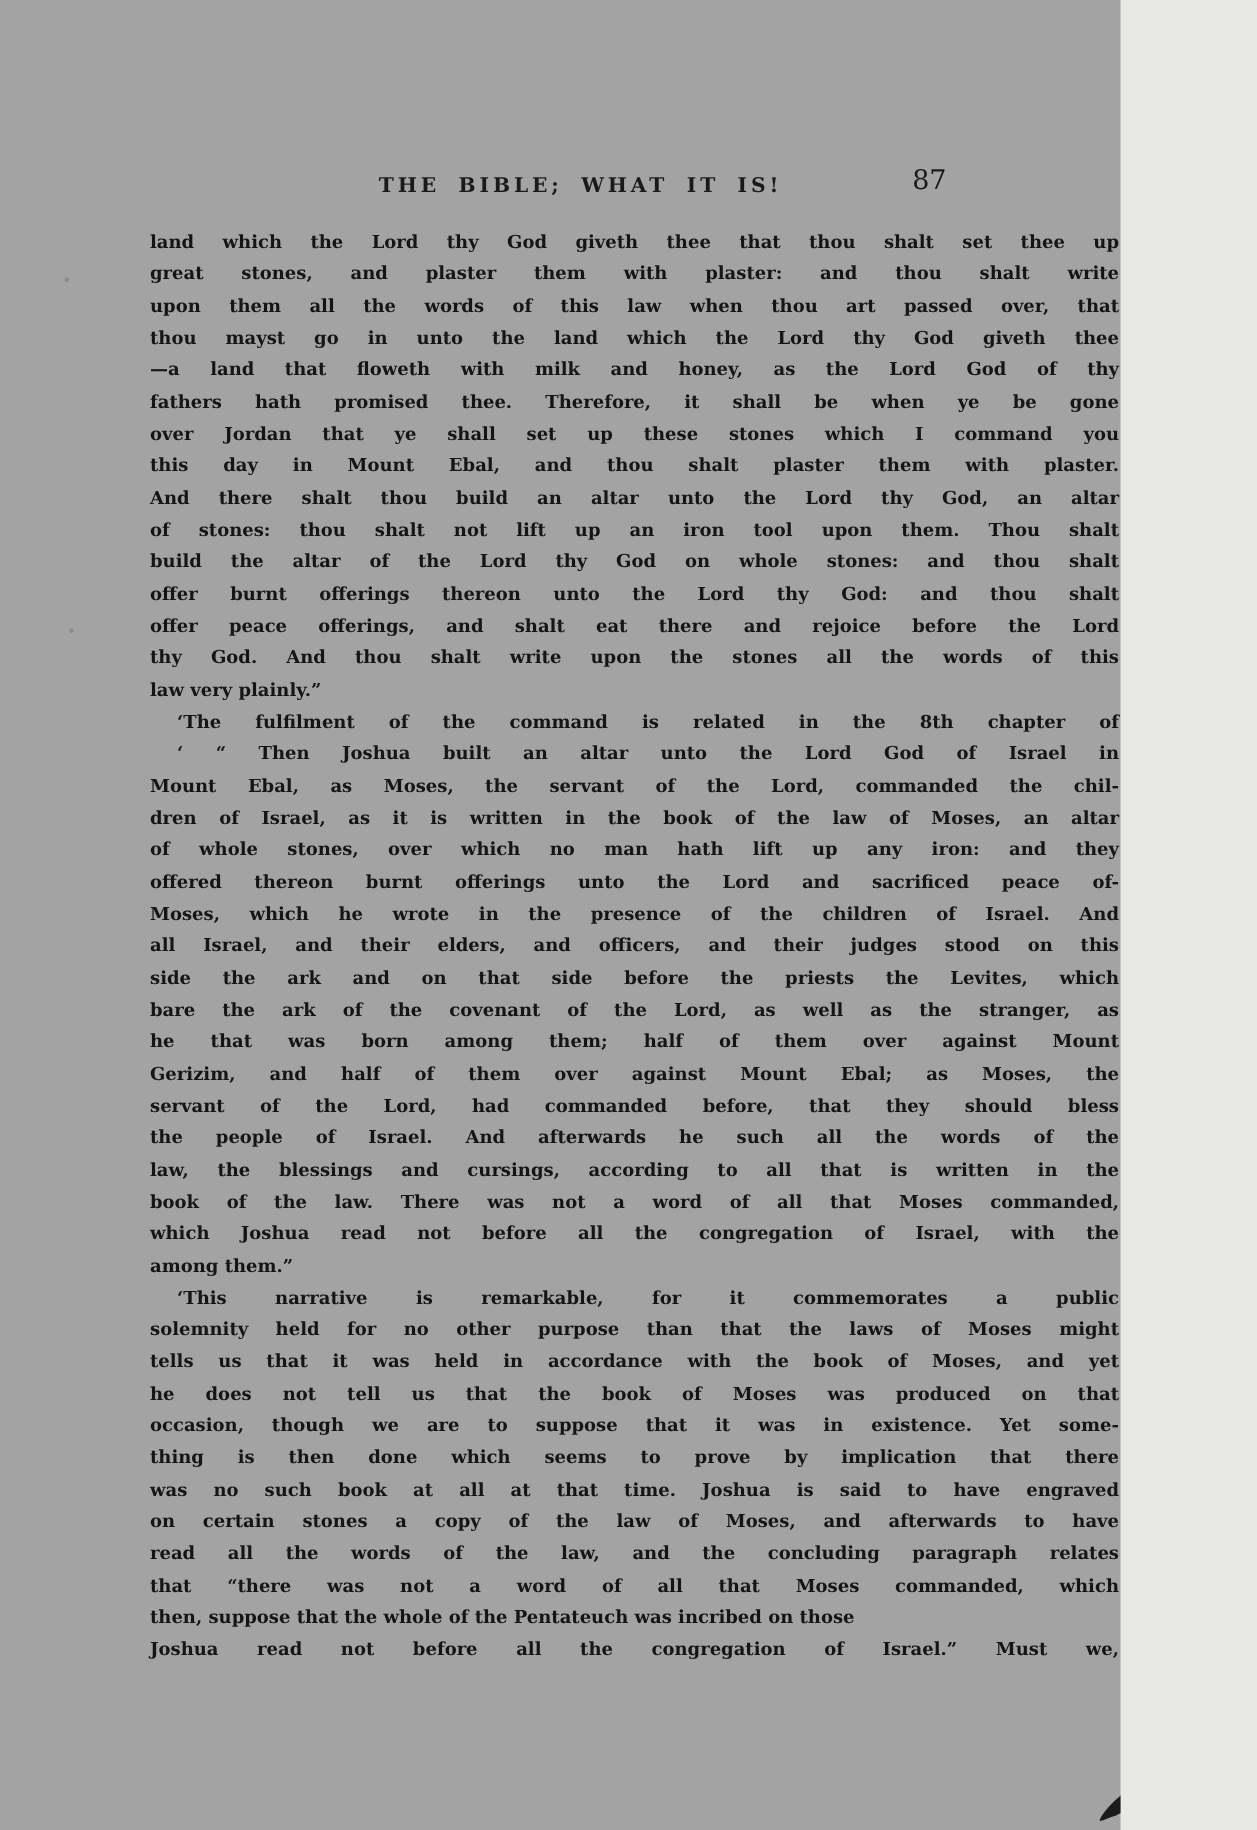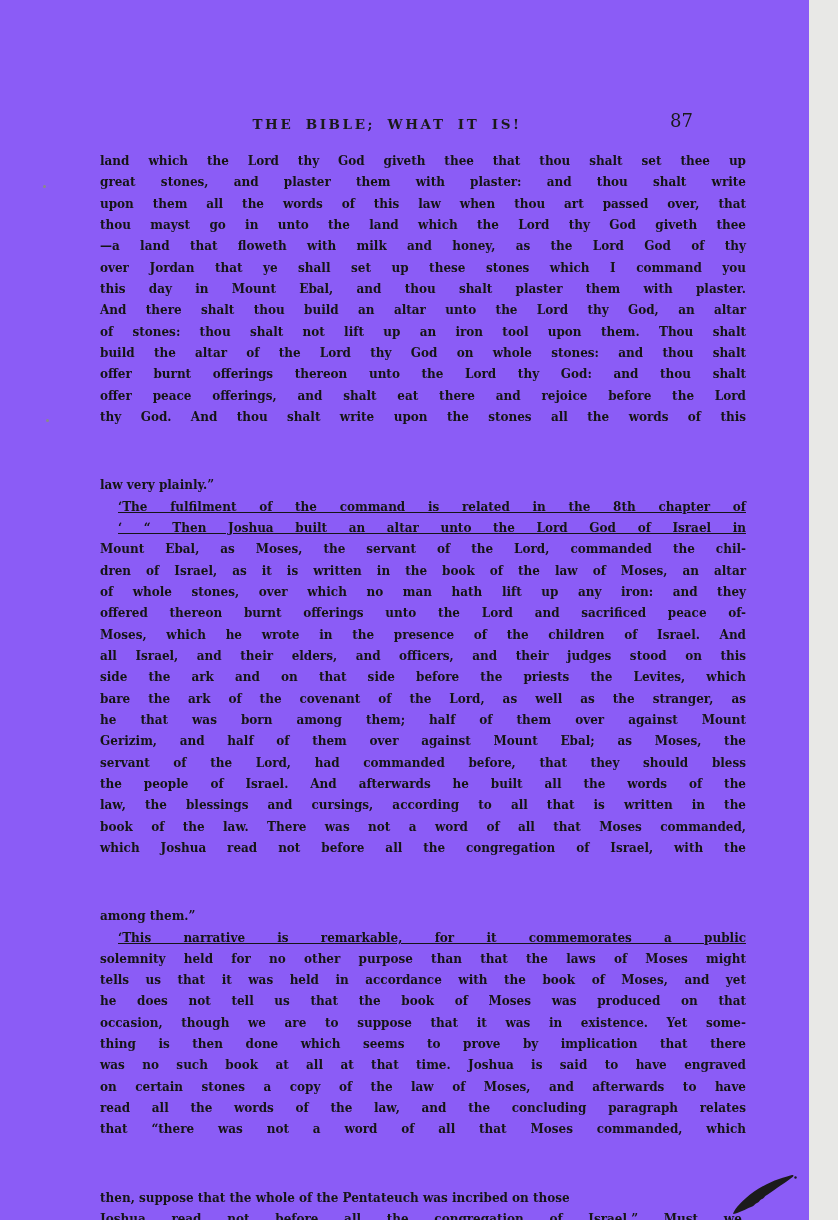--- a/index.html
+++ b/index.html
@@ -1,19 +1,19 @@
 <!DOCTYPE html>
 <html><head>
 <meta charset="utf-8">
 <style>
   html,body{margin:0;padding:0;background:#e8e8e6;}
   .page{
     position:relative;
-    width:809px;height:1220px;
-    background:#8b5cf6;
+    width:747px;height:1220px;
+    background:#a3a3a3;
     overflow:hidden;
     font-family:"DejaVu Serif", serif;
     color:#141414;
   }
   .running-head{
     position:absolute;top:116px;left:100px;width:646px;height:22px;
   }
   .head-title{
     display:block;text-align:center;position:relative;left:-36px;
     font-size:13.5px;font-weight:700;letter-spacing:2.6px;word-spacing:5px;
@@ -28,24 +28,23 @@
     font-size:12px;font-weight:700;line-height:21.33px;
     color:#151515;
   }
   .line{
     text-align:justify;
     text-align-last:justify;
     -moz-text-align-last:justify;
   }
   .line.last{
     text-align-last:left;
-    margin-top:47px;
     -moz-text-align-last:left;
   }
-  .line.indent{ text-indent:18px;text-decoration:underline; }
+  .line.indent{ text-indent:18px; }
   .speck{
     position:absolute;width:3px;height:3px;border-radius:50%;
     background:#8a8a88;
   }
   .speck.s1{left:43px;top:185px;}
   .speck.s2{left:46px;top:419px;width:3px;height:3px;}
   .ink-mark{
     position:absolute;left:731px;top:1174px;
   }
 </style>
@@ -59,20 +58,21 @@
   </div>
 
   <span class="page-number">87</span>
 
   <div class="text-body">
       <div class="line">land which the Lord thy God giveth thee that thou shalt set thee up</div>
       <div class="line">great stones, and plaster them with plaster: and thou shalt write</div>
       <div class="line">upon them all the words of this law when thou art passed over, that</div>
       <div class="line">thou mayst go in unto the land which the Lord thy God giveth thee</div>
       <div class="line">—a land that floweth with milk and honey, as the Lord God of thy</div>
+      <div class="line">fathers hath promised thee.  Therefore, it shall be when ye be gone</div>
       <div class="line">over Jordan that ye shall set up these stones which I command you</div>
       <div class="line">this day in Mount Ebal, and thou shalt plaster them with plaster.</div>
       <div class="line">And there shalt thou build an altar unto the Lord thy God, an altar</div>
       <div class="line">of stones: thou shalt not lift up an iron tool upon them.  Thou shalt</div>
       <div class="line">build the altar of the Lord thy God on whole stones: and thou shalt</div>
       <div class="line">offer burnt offerings thereon unto the Lord thy God: and thou shalt</div>
       <div class="line">offer peace offerings, and shalt eat there and rejoice before the Lord</div>
       <div class="line">thy God.  And thou shalt write upon the stones all the words of this</div>
       <div class="line last">law very plainly.”</div>
       <div class="line indent">‘The fulfilment of the command is related in the 8th chapter of</div>
@@ -81,21 +81,21 @@
       <div class="line">dren of Israel, as it is written in the book of the law of Moses, an altar</div>
       <div class="line">of whole stones, over which no man hath lift up any iron: and they</div>
       <div class="line">offered thereon burnt offerings unto the Lord and sacrificed peace of-</div>
       <div class="line">Moses, which he wrote in the presence of the children of Israel.  And</div>
       <div class="line">all Israel, and their elders, and officers, and their judges stood on this</div>
       <div class="line">side the ark and on that side before the priests the Levites, which</div>
       <div class="line">bare the ark of the covenant of the Lord, as well as the stranger, as</div>
       <div class="line">he that was born among them; half of them over against Mount</div>
       <div class="line">Gerizim, and half of them over against Mount Ebal; as Moses, the</div>
       <div class="line">servant of the Lord, had commanded before, that they should bless</div>
-      <div class="line">the people of Israel.  And afterwards he built all the words of the</div>
+      <div class="line">the people of Israel.  And afterwards he such all the words of the</div>
       <div class="line">law, the blessings and cursings, according to all that is written in the</div>
       <div class="line">book of the law.  There was not a word of all that Moses commanded,</div>
       <div class="line">which Joshua read not before all the congregation of Israel, with the</div>
       <div class="line last">among them.”</div>
       <div class="line indent">‘This narrative is remarkable, for it commemorates a public</div>
       <div class="line">solemnity held for no other purpose than that the laws of Moses might</div>
       <div class="line">tells us that it was held in accordance with the book of Moses, and yet</div>
       <div class="line">he does not tell us that the book of Moses was produced on that</div>
       <div class="line">occasion, though we are to suppose that it was in existence.  Yet some-</div>
       <div class="line">thing is then done which seems to prove by implication that there</div>

